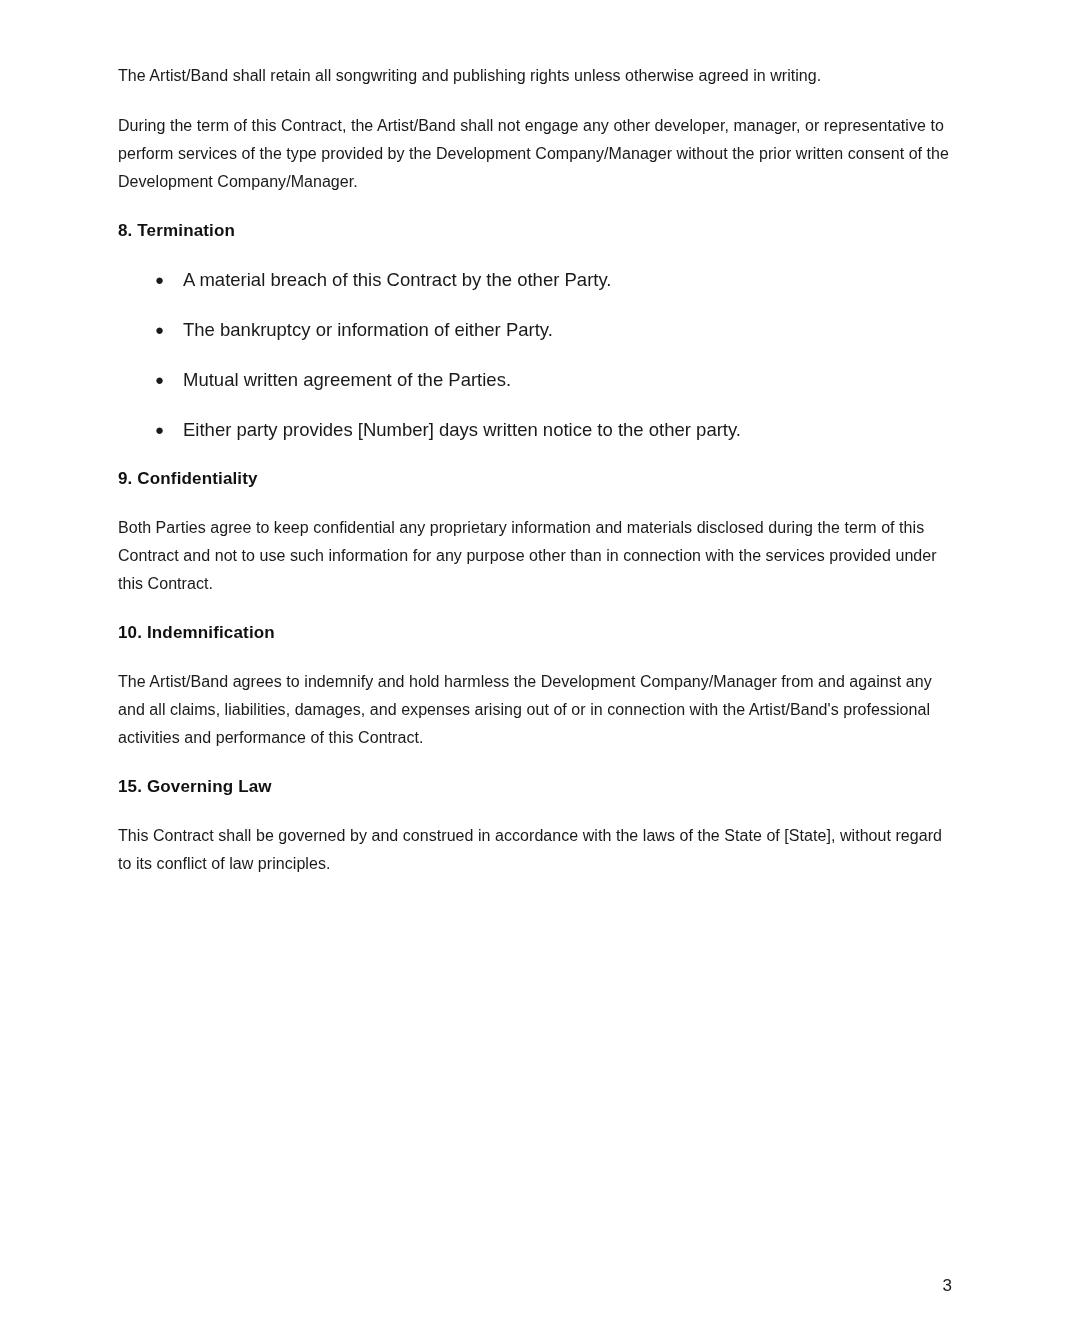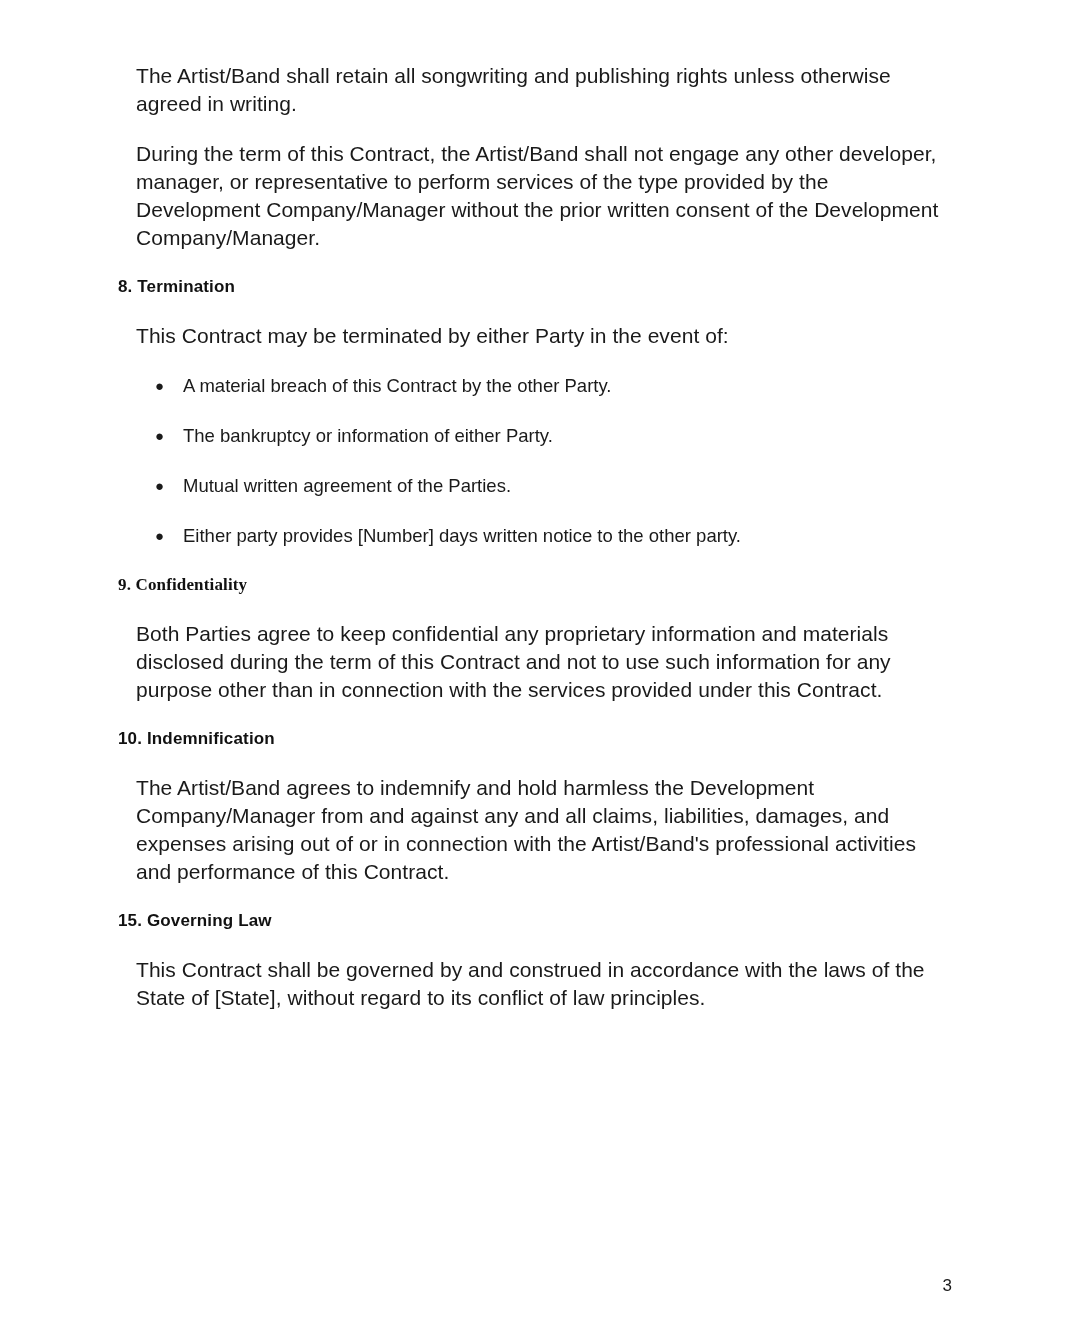--- a/index.html
+++ b/index.html
@@ -20,23 +20,23 @@
     box-sizing: border-box;
     overflow: hidden;
   }
   .content {
     position: absolute;
     left: 118px;
     top: 62px;
     width: 834px;
   }
   p.body-text {
-    font-size: 21px;
+    font-size: 16px;
     line-height: 28px;
-    margin: 0 0 22px 18px;
+    margin: 0 0 22px 0;
     color: #1a1a1a;
     font-weight: 400;
     letter-spacing: 0.05px;
   }
   h2.section-heading {
     font-size: 17px;
     line-height: 26px;
     font-weight: bold;
     margin: 0 0 22px 0;
     color: #111111;
@@ -85,42 +85,41 @@
 <div class="page">
   <div class="content">
 
     <p class="body-text">The Artist/Band shall retain all songwriting and publishing rights unless otherwise agreed in writing.</p>
 
 
     <p class="body-text">During the term of this Contract, the Artist/Band shall not engage any other developer, manager, or representative to perform services of the type provided by the Development Company/Manager without the prior written consent of the Development Company/Manager.</p>
 
     <h2 class="section-heading">8. Termination</h2>
 
-    <p class="body-text">This Contract may be terminated by either Party in the event of:</p>
 
     <ul class="bullet-list">
       <li>
         <span class="bullet-marker">●</span>
         <span>A material breach of this Contract by the other Party.</span>
       </li>
       <li>
         <span class="bullet-marker">●</span>
         <span>The bankruptcy or information of either Party.</span>
       </li>
       <li>
         <span class="bullet-marker">●</span>
         <span>Mutual written agreement of the Parties.</span>
       </li>
       <li>
         <span class="bullet-marker">●</span>
         <span>Either party provides [Number] days written notice to the other party.</span>
       </li>
     </ul>
 
-    <h2 class="section-heading" style="margin-top:22px;font-family:Liberation Serif, serif;">9. Confidentiality</h2>
+    <h2 class="section-heading" style="margin-top:22px;">9. Confidentiality</h2>
 
     <p class="body-text">Both Parties agree to keep confidential any proprietary information and materials disclosed during the term of this Contract and not to use such information for any purpose other than in connection with the services provided under this Contract.</p>
 
     <h2 class="section-heading">10. Indemnification</h2>
 
     <p class="body-text">The Artist/Band agrees to indemnify and hold harmless the Development Company/Manager from and against any and all claims, liabilities, damages, and expenses arising out of or in connection with the Artist/Band's professional activities and performance of this Contract.</p>
 
     <h2 class="section-heading">15. Governing Law</h2>
 
     <p class="body-text">This Contract shall be governed by and construed in accordance with the laws of the State of [State], without regard to its conflict of law principles.</p>

